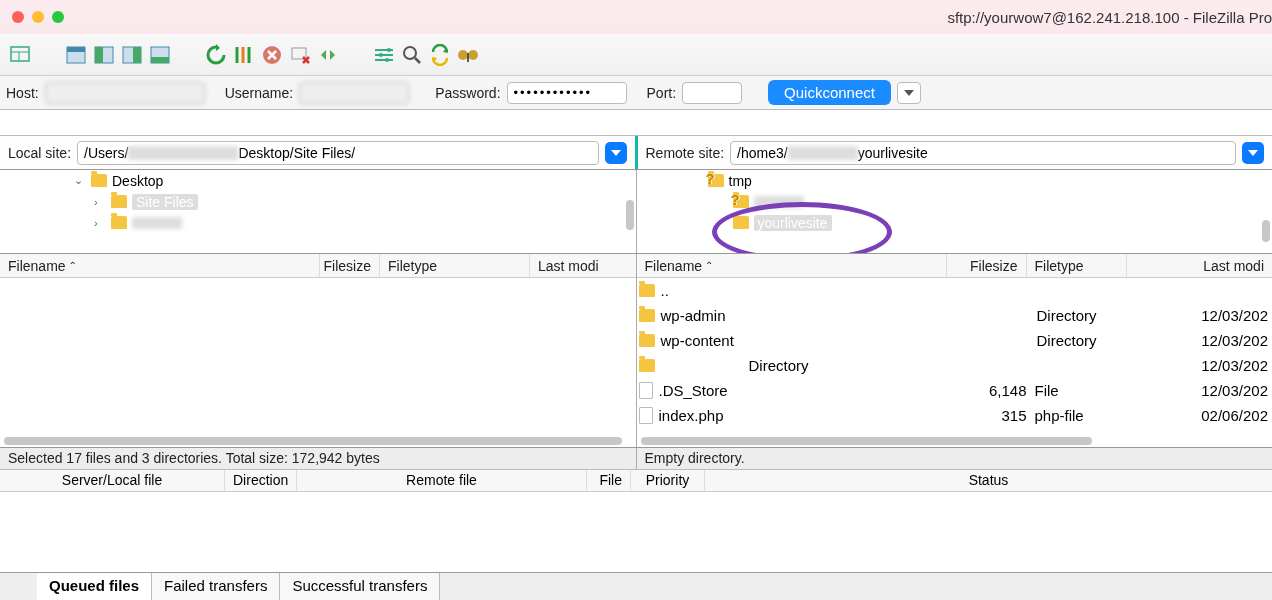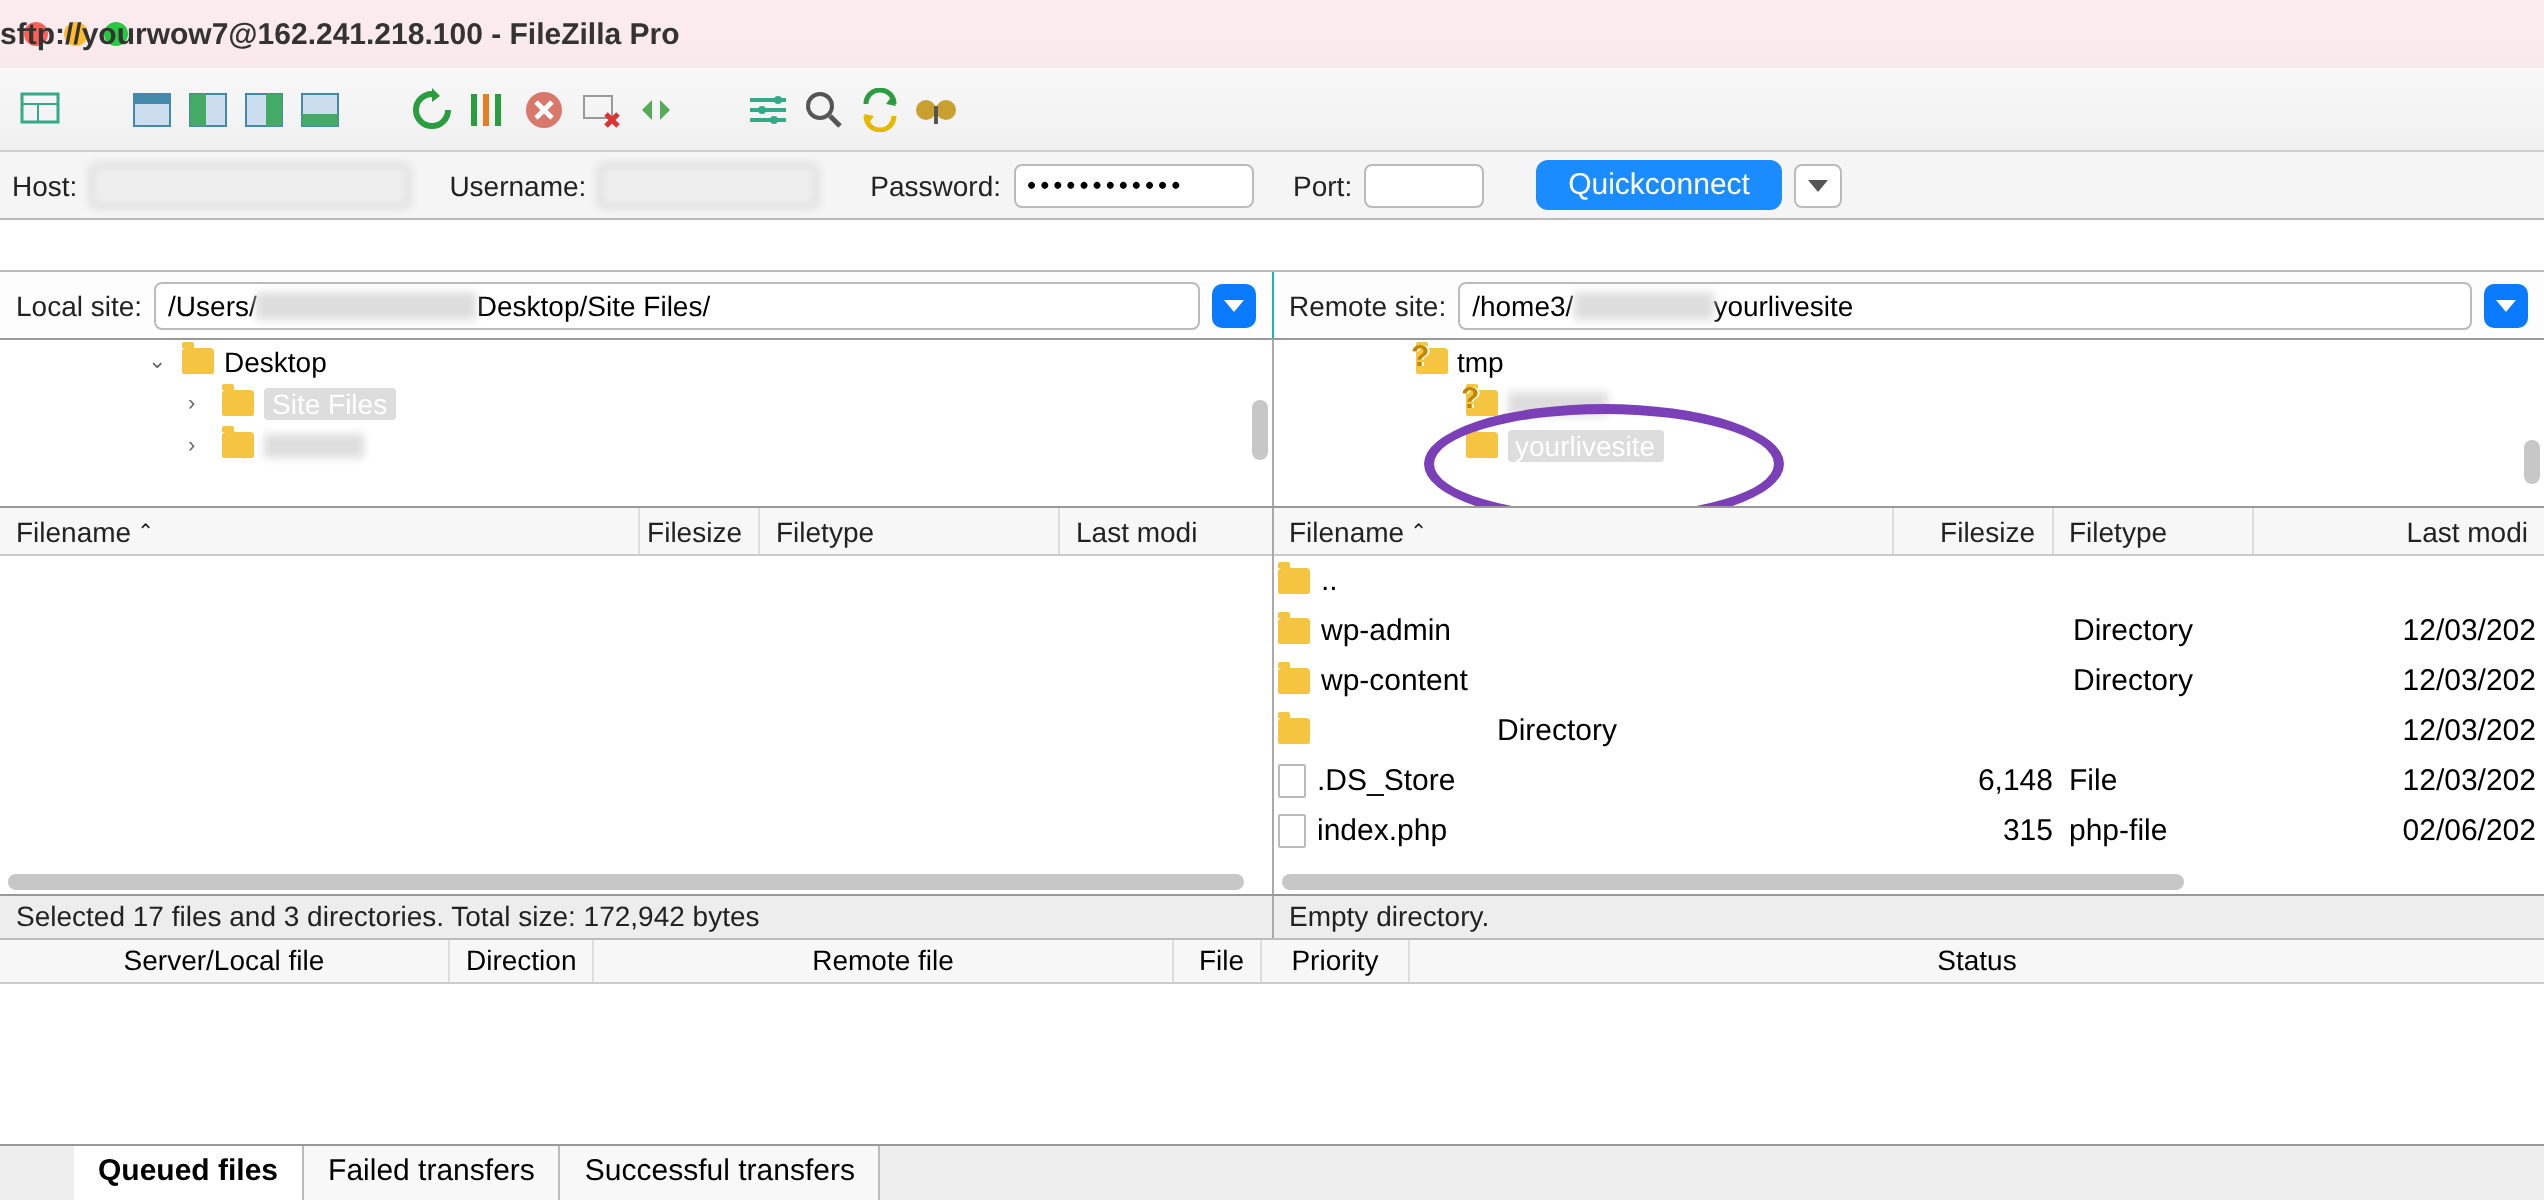--- a/index.html
+++ b/index.html
@@ -6,41 +6,41 @@
 body { width: 1272px; height: 600px; background: #dcdcdc; overflow: hidden; font-size: 14px; }
 
 .window { width: 1272px; height: 600px; background: #fff; display: flex; flex-direction: column; }
 
 .titlebar { height: 34px; background: linear-gradient(#fcecef,#f9e8ec); display: flex; align-items: center; position: relative; }
 .traffic { display: flex; gap: 8px; margin-left: 12px; }
 .traffic .dot { width: 12px; height: 12px; border-radius: 50%; }
 .dot-red { background: #ff5f57; }
 .dot-yellow { background: #febc2e; }
 .dot-green { background: #28c840; }
-.title-text { position: absolute; left: 0; right: 0; text-align: left; font-weight: 700; font-size: 15px; color: #333; }
+.title-text { position: absolute; left: 0; right: 0; text-align: right; font-weight: 400; font-size: 15px; color: #333; }
 
 .toolbar { height: 42px; background: linear-gradient(#f8f8f8,#f0f0f0); border-bottom: 1px solid #ccc; display: flex; align-items: center; padding: 0 8px; gap: 4px; }
 .tb-icon { width: 24px; height: 24px; display: flex; align-items: center; justify-content: center; color: #3a7ebf; }
 .tb-sep { width: 24px; }
 
 .quickconnect-bar { height: 34px; background: #f5f5f5; border-bottom: 1px solid #bbb; display: flex; align-items: center; padding: 0 6px; gap: 6px; font-size: 14px; }
 .qc-label { color: #222; }
 .qc-input { border: 1px solid #bbb; border-radius: 4px; height: 22px; padding: 0 6px; background: #fff; font-size: 13px; }
 .qc-host { width: 160px; background:#eee; filter:blur(2px); }
 .qc-user { width: 110px; background:#eee; filter:blur(2px); }
 .qc-pass { width: 120px; letter-spacing: 2px; }
 .qc-port { width: 60px; }
 .qc-btn { background: #1a8cff; color: #fff; border: none; border-radius: 6px; padding: 4px 16px; font-size: 15px; font-weight: 500; cursor: pointer; }
 .qc-dropdown { width: 24px; height: 22px; border: 1px solid #bbb; border-radius: 4px; background: #fff; display:flex; align-items:center; justify-content:center; }
 
 .log-area { height: 26px; background: #fff; border-bottom: 1px solid #bbb; }
 
 .site-bar { height: 34px; display: flex; border-bottom: 1px solid #999; }
 .site-half { flex: 1; display: flex; align-items: center; padding: 0 8px; gap: 6px; background: #fdfdfd; }
-.site-half:first-child { border-right: 1px solid #14b8a6; }
+.site-half:first-child { border-right: 3px solid #14b8a6; }
 .site-label { color: #222; }
 .site-input { flex: 1; border: 1px solid #bbb; border-radius: 4px; height: 24px; background: #fff; display: flex; align-items: center; padding: 0 6px; font-size: 14px; position:relative; }
 .site-input .blur { background: #ddd; filter: blur(2px); display:inline-block; height:14px; }
 .site-dd { width: 22px; height: 22px; background: #0a7aff; border-radius: 5px; display:flex; align-items:center; justify-content:center; }
 
 .trees { height: 84px; display: flex; border-bottom: 1px solid #999; }
 .tree-half { flex: 1; overflow: hidden; background: #fff; position: relative; font-size: 14px; }
 .tree-half:first-child { border-right: 1px solid #aaa; }
 .tree-row { display: flex; align-items: center; height: 21px; padding-left: 40px; gap: 5px; }
 .tree-row .disclosure { width: 12px; color: #666; font-size: 11px; }

